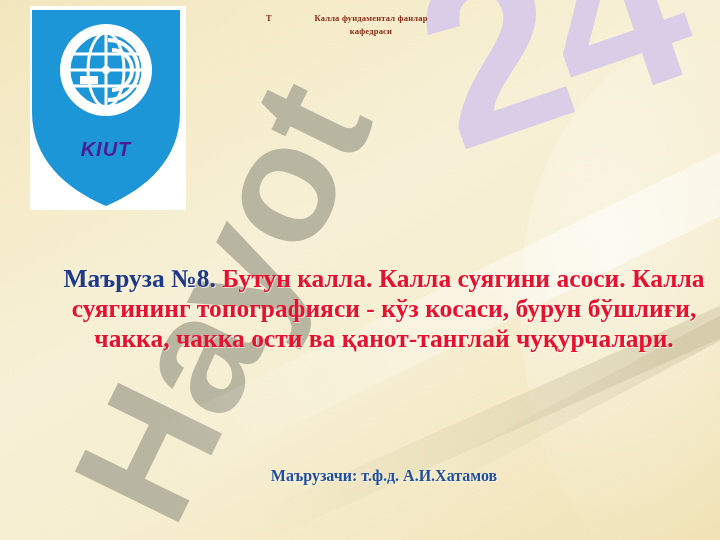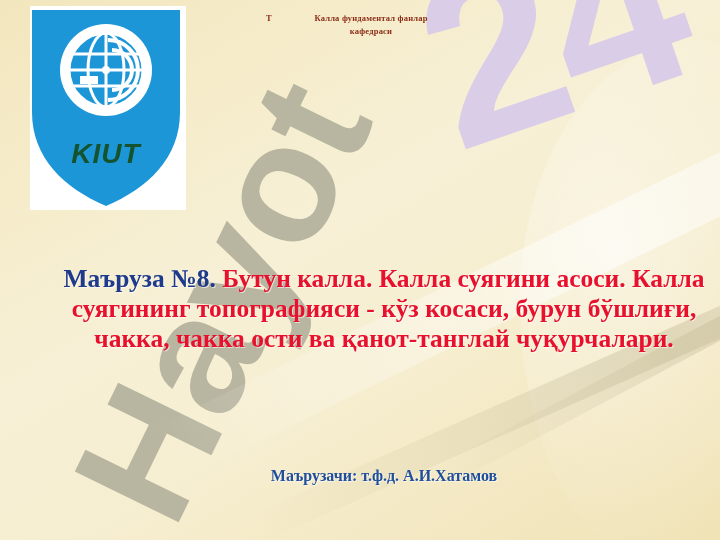--- a/index.html
+++ b/index.html
@@ -138,23 +138,23 @@
   }
   #logo-wordmark {
     position: absolute;
     left: 0;
     top: 132px;
     width: 152px;
     text-align: center;
     font-family: "Liberation Sans", sans-serif;
     font-weight: bold;
     font-style: italic;
-    font-size: 28px;
+    font-size: 20px;
     letter-spacing: 1px;
-    color: #14532d;
+    color: #4c1d95;
   }
 
   
   #title-block {
     position: absolute;
     left: 36px;
     top: 264px;
     width: 648px;
     text-align: center;
     font-family: "Liberation Serif", serif;

